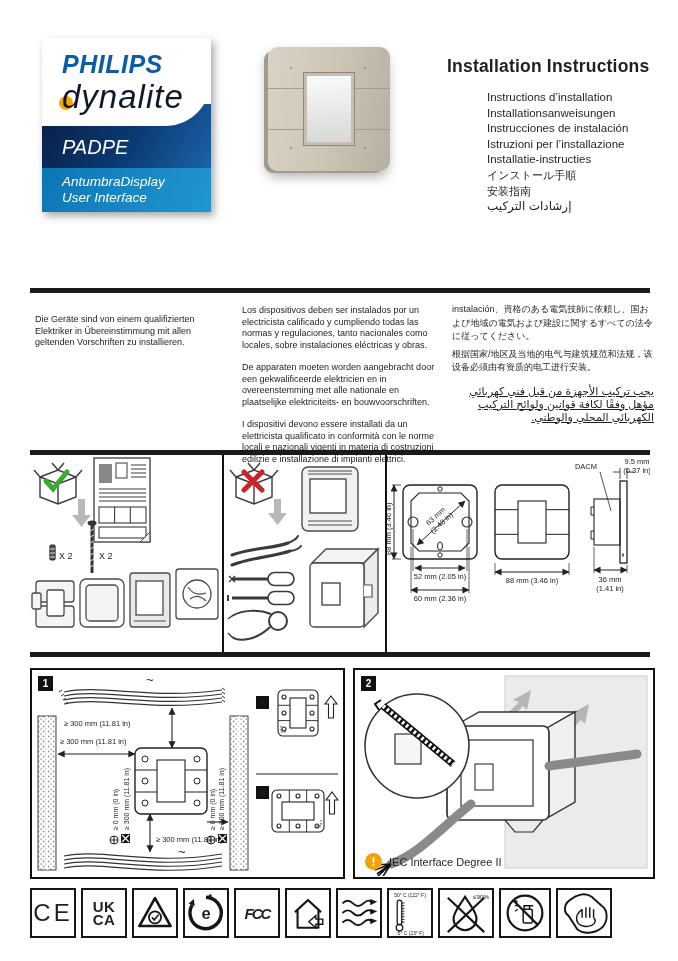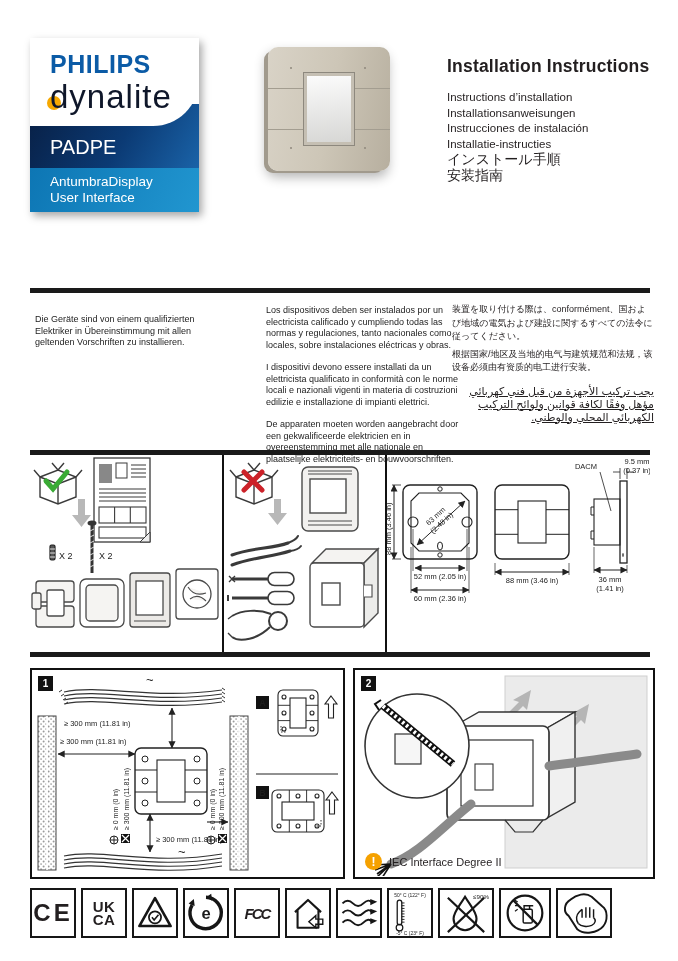--- a/index.html
+++ b/index.html
@@ -1,20 +1,20 @@
 <!DOCTYPE html>
 <html><head>
 <meta charset="utf-8">
 <style>
   html,body{margin:0;padding:0;background:#fff;}
   .page{position:relative;width:678px;height:961px;background:#fff;overflow:hidden;
         font-family:"Liberation Sans","DejaVu Sans",sans-serif;color:#231f20;}
 
   
-  .logo{position:absolute;left:30px;top:38px;width:169px;box-shadow:3px 4px 8px rgba(0,0,0,.35);}
+  .logo{position:absolute;left:42px;top:38px;width:169px;box-shadow:3px 4px 8px rgba(0,0,0,.35);font-style:italic;}
   .logo-top{position:relative;z-index:2;background:#fff;height:88px;border-radius:2px 2px 46px 0;padding:12px 0 0 20px;box-sizing:border-box;}
   .philips{color:#0b5ba6;font-weight:bold;font-size:25px;letter-spacing:.5px;}
   .dynalite{position:relative;font-size:33px;color:#0f172a;letter-spacing:1px;line-height:36px;}
   .dynalite .txt{position:relative;z-index:2;}
   .ddot{position:absolute;z-index:1;left:-3px;bottom:5px;width:14px;height:14px;border-radius:50%;background:#f6a800;}
   .logo-model{position:relative;z-index:1;height:64px;margin-top:-22px;box-sizing:border-box;
       background:linear-gradient(120deg,#081f44 0%,#0b3a74 55%,#1a63a8 100%);
       display:flex;align-items:flex-end;padding:0 0 9px 20px;color:#fff;font-size:20px;}
   .logo-sub{height:44px;background:linear-gradient(115deg,#0d76b4 0%,#2196d0 100%);
       color:#fff;font-size:13.5px;line-height:16px;padding:6px 0 0 20px;box-sizing:border-box;}
@@ -25,31 +25,31 @@
       box-shadow:-5px 3px 0 -1px #a19a8d,-2px 6px 12px rgba(0,0,0,.3);}
   .photo .hline{position:absolute;left:0;width:100%;height:1px;background:#a39d90;}
   .photo .screen{position:absolute;left:50%;top:50%;transform:translate(-50%,-50%);
       width:44px;height:66px;background:linear-gradient(175deg,#fbfbfb,#d7d7d5);
       border:3px solid #c5bfb3;outline:1px solid #8d8densed;outline:1px solid #8d887e;}
   .photo .dot{position:absolute;width:2px;height:2px;border-radius:50%;background:#8f897d;}
 
   
   .titles{position:absolute;left:447px;top:48px;width:220px;}
   .titles h1{margin:8px 0 13px 0;font-size:17.5px;letter-spacing:.2px;}
-  .tr{font-size:11.5px;line-height:15.6px;}
-  .tr-cjk{font-size:14px;}
+  .tr{font-size:11.5px;line-height:15.6px;margin-left:40px;}
+  .tr-cjk{font-size:11px;}
   .tr-ar{font-size:12px;direction:rtl;text-align:left;}
 
   
   .rule{position:absolute;left:30px;width:620px;height:5px;background:#1a1a1a;}
   .r1{top:288px;} .r2{top:450px;} .r3{top:652px;}
 
   
   .warn-col{position:absolute;top:303px;}
-  .wc1{left:35px;width:196px;} .wc2{left:242px;width:198px;margin-left:24px;} .wc3{left:452px;width:202px;}
+  .wc1{left:35px;width:196px;} .wc2{left:242px;width:198px;} .wc3{left:452px;width:202px;}
   .warn-en{font-size:11.6px;line-height:16px;color:#111;}
   .warn-small{font-size:9px;line-height:11.5px;margin-top:11px;color:#1c1c1c;}
   .wc2 .warn-small:first-child{margin-top:2px;}
   .warn-cjk{font-size:9px;line-height:13.5px;margin-top:0;}
   .warn-cjk + .warn-cjk{margin-top:4px;}
   .warn-ar{font-size:11px;line-height:13px;margin-top:10px;direction:rtl;text-align:right;text-decoration:underline;}
   .bolt{display:inline-block;width:16px;height:16px;vertical-align:-3px;margin-right:5px;}
 
   
   .mid{position:absolute;left:30px;top:455px;width:620px;height:197px;}
@@ -65,21 +65,21 @@
       font-size:10px;font-weight:bold;display:flex;align-items:center;justify-content:center;z-index:3;}
   .note{position:absolute;left:10px;bottom:7px;display:flex;align-items:center;gap:7px;font-size:11px;z-index:3;}
   .note-icon{width:17px;height:17px;border-radius:50%;background:#f5a100;color:#fff;font-weight:bold;
       display:flex;align-items:center;justify-content:center;font-size:12px;flex:0 0 auto;}
 
   
   .certs{position:absolute;left:30px;top:888px;display:flex;gap:5px;}
   .cert{width:46px;height:50px;border:2px solid #161616;box-sizing:border-box;background:#fff;
       display:flex;flex-direction:column;align-items:center;justify-content:center;overflow:hidden;}
   .cert.w56{width:56px;} .cert.w52{width:52px;}
-  .ce-t{font-size:24px;font-weight:bold;letter-spacing:3px;}
+  .ce-t{font-size:24px;font-weight:normal;letter-spacing:3px;}
   .ukca-t{font-size:15px;font-weight:bold;line-height:13px;letter-spacing:.5px;text-align:center;}
   .fcc-t{font-size:15px;font-weight:bold;font-style:italic;letter-spacing:-2px;}
 
   svg text{font-family:"Liberation Sans","DejaVu Sans",sans-serif;fill:#1c1c1c;}
 </style>
 </head>
 <body>
 
 <div class="page">
 
@@ -106,37 +106,39 @@
     <div class="dot" style="left:22px;top:100px"></div>
     <div class="dot" style="left:96px;top:100px"></div>
     <div class="screen" style="border:3px solid #c5bfb3;outline:1px solid #8d887e;"></div>
   </div>
 
   <div class="titles">
     <h1>Installation Instructions</h1>
     <div class="tr">Instructions d’installation</div>
     <div class="tr">Installationsanweisungen</div>
     <div class="tr">Instrucciones de instalación</div>
+    <div class="tr">Istruzioni per l’installazione</div>
     <div class="tr">Installatie-instructies</div>
     <div class="tr tr-cjk">インストール手順</div>
     <div class="tr tr-cjk">安装指南</div>
+    <div class="tr tr-ar">إرشادات التركيب</div>
   </div>
 
   <div class="rule r1"></div>
 
   <div class="warn-col wc1">
     <div class="warn-small">Die Geräte sind von einem qualifizierten Elektriker in Übereinstimmung mit allen geltenden Vorschriften zu installieren.</div>
   </div>
   <div class="warn-col wc2">
     <div class="warn-small">Los dispositivos deben ser instalados por un electricista calificado y cumpliendo todas las normas y regulaciones, tanto nacionales como locales, sobre instalaciones eléctricas y obras.</div>
+    <div class="warn-small">De apparaten moeten worden aangebracht door een gekwalificeerde elektricien en in overeenstemming met alle nationale en plaatselijke elektriciteits- en bouwvoorschriften.</div>
     <div class="warn-small">I dispositivi devono essere installati da un elettricista qualificato in conformità con le norme locali e nazionali vigenti in materia di costruzioni edilizie e installazione di impianti elettrici.</div>
-    <div class="warn-small">De apparaten moeten worden aangebracht door een gekwalificeerde elektricien en in overeenstemming met alle nationale en plaatselijke elektriciteits- en bouwvoorschriften.</div>
   </div>
   <div class="warn-col wc3">
-    <div class="warn-cjk">装置を取り付ける際は、conformément、国および地域の電気および建設に関するすべての法令に従ってください。</div>
+    <div class="warn-cjk">instalación、資格のある電気技師に依頼し、国および地域の電気および建設に関するすべての法令に従ってください。</div>
     <div class="warn-cjk">根据国家/地区及当地的电气与建筑规范和法规，该设备必须由有资质的电工进行安装。</div>
     <div class="warn-ar">يجب تركيب الأجهزة من قبل فني كهربائي مؤهل وفقًا لكافة قوانين ولوائح التركيب الكهربائي المحلي والوطني.</div>
   </div>
 
   <div class="rule r2"></div>
 
   <div class="mid">
 
     <div class="mid-cell mc1">
       <svg viewBox="0 0 192 197" width="192" height="197">

